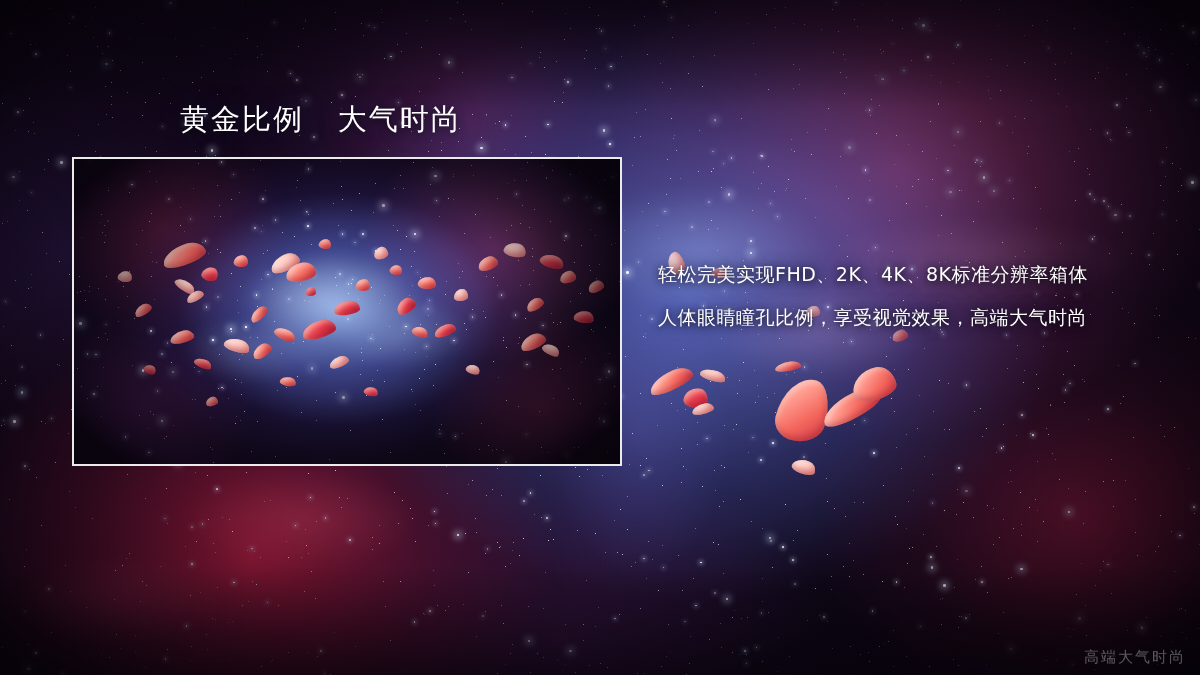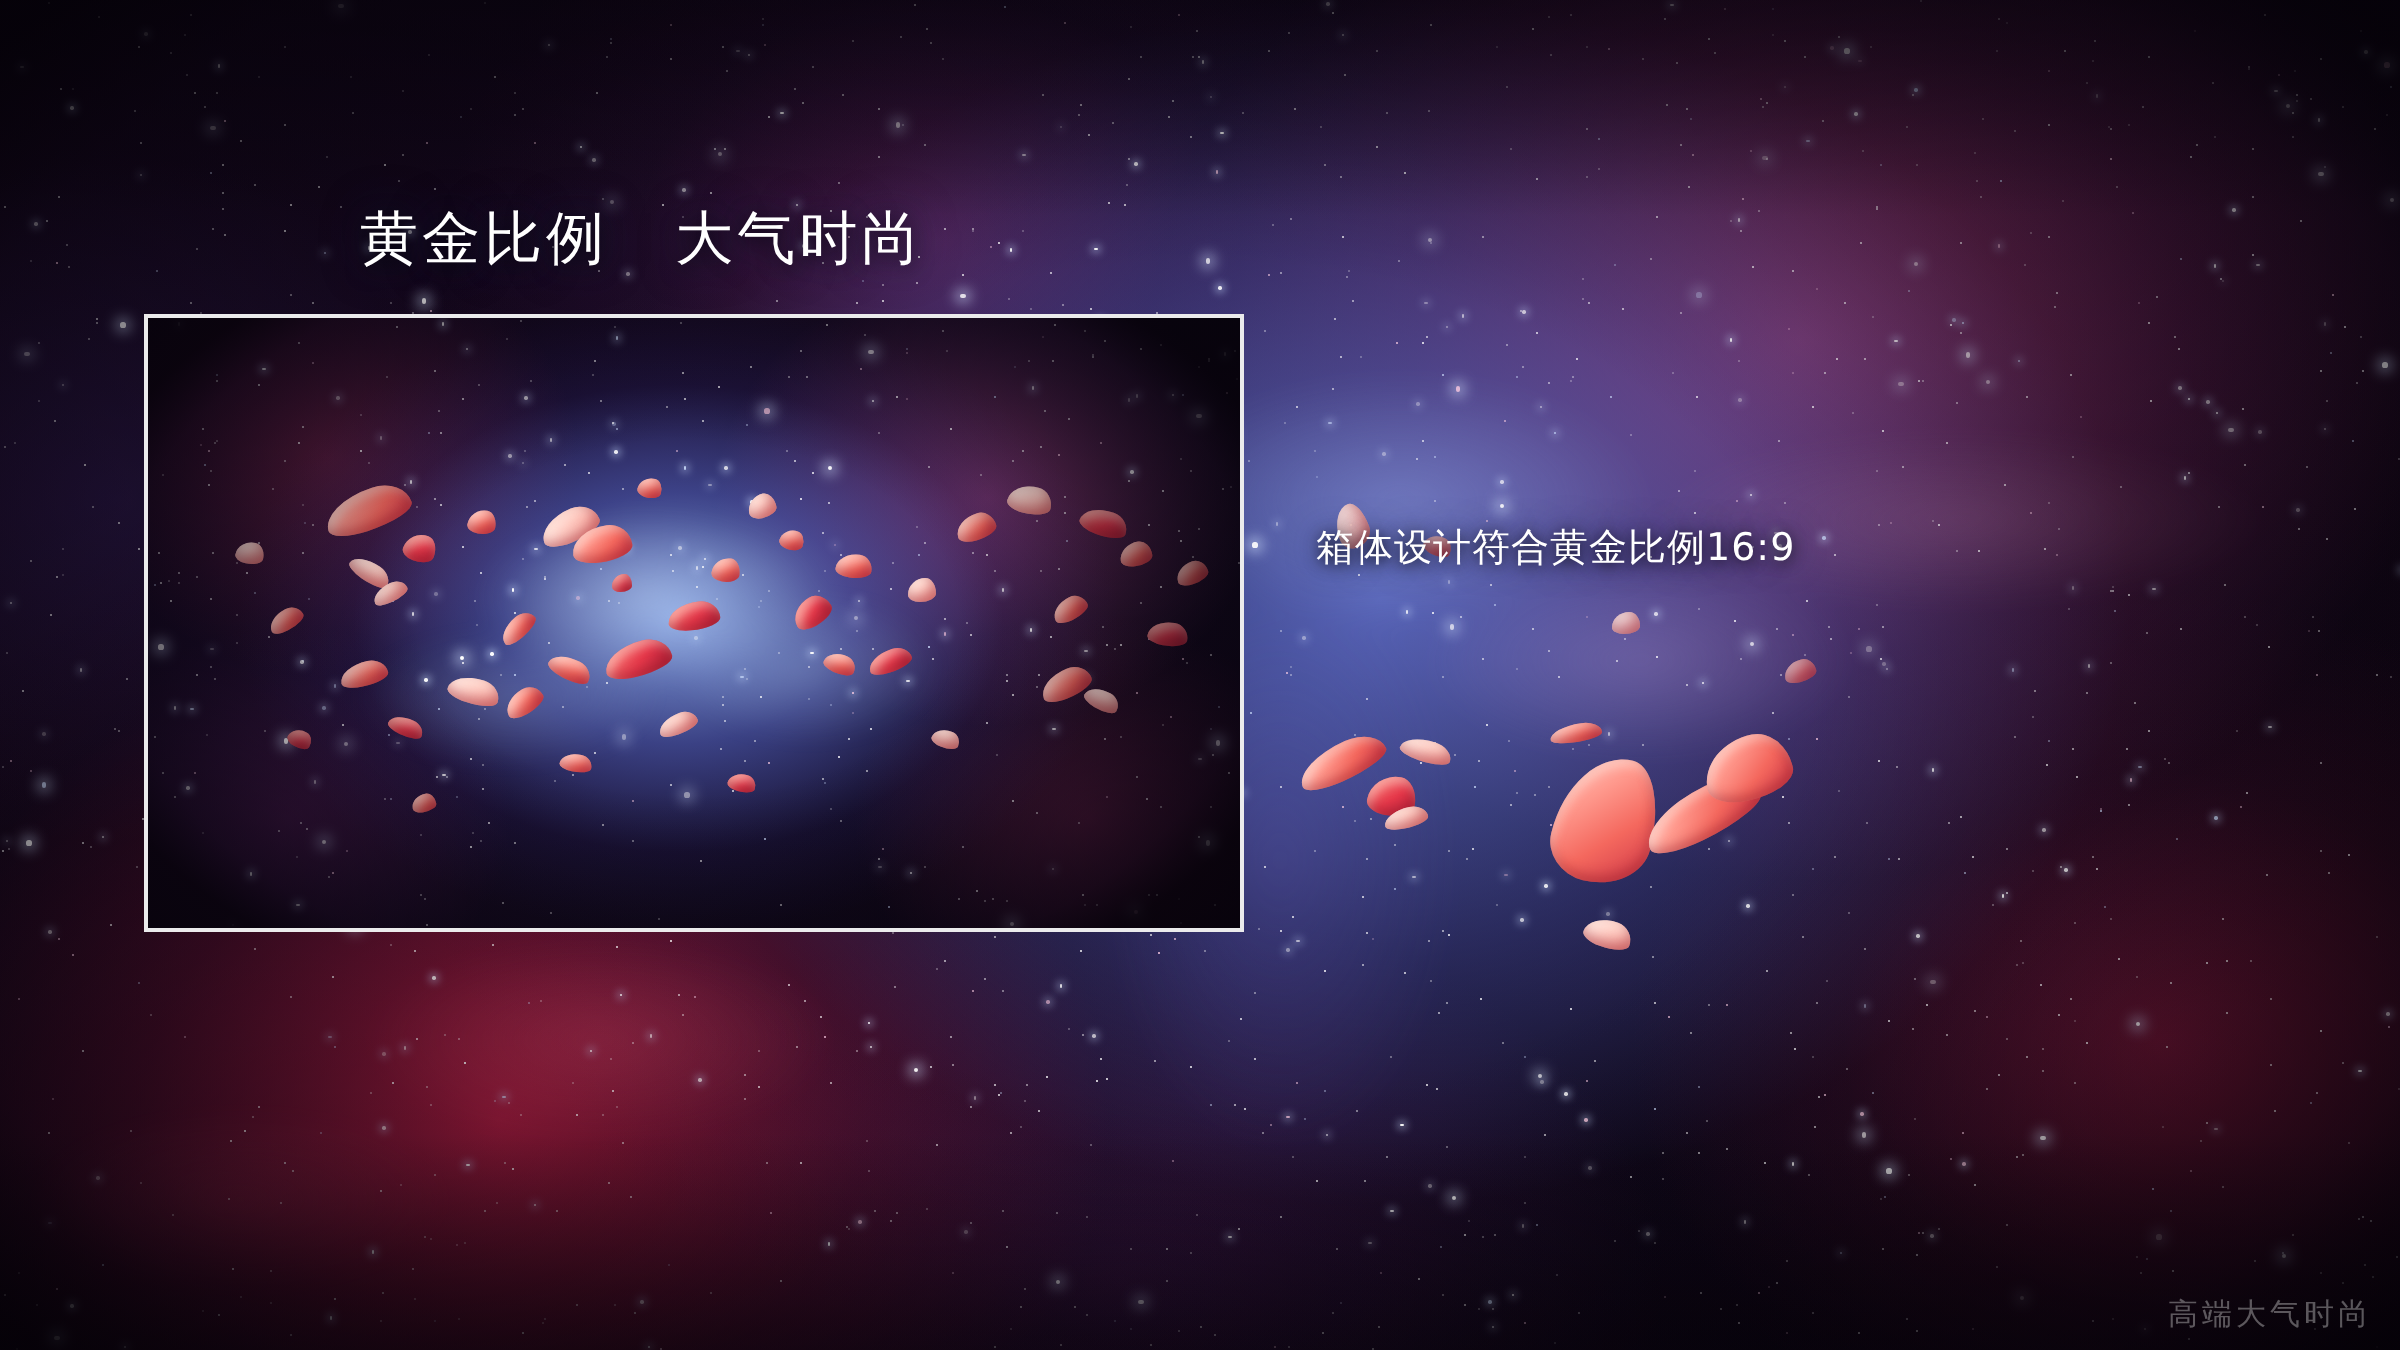--- a/index.html
+++ b/index.html
@@ -2117,17 +2117,18 @@
         <div class="petal" style="left: 60px; top: 146px; width: 18px; height: 10px; transform: rotate(-28deg);"></div>
         <div class="petal pale" style="left: 44px; top: 112px; width: 14px; height: 11px; transform: rotate(12deg);"></div>
         <div class="petal deep" style="left: 70px; top: 206px; width: 12px; height: 9px; transform: rotate(30deg);"></div>
       </div>
     <div class="panel-scene panel-vig"></div>
   </div>
 
   <div id="headline">黄金比例   大气时尚</div>
 
   <div id="body-copy">
-    <span class="line">箱体设计符合黄金比例16:9</span>
+    <span class="line">轻松完美实现FHD、2K、4K、8K标准分辨率箱体</span>
+    <span class="line">人体眼睛瞳孔比例，享受视觉效果，高端大气时尚</span>
   </div>
 
   <div id="watermark">高端大气时尚</div>
 </div>
 
 </body></html>

